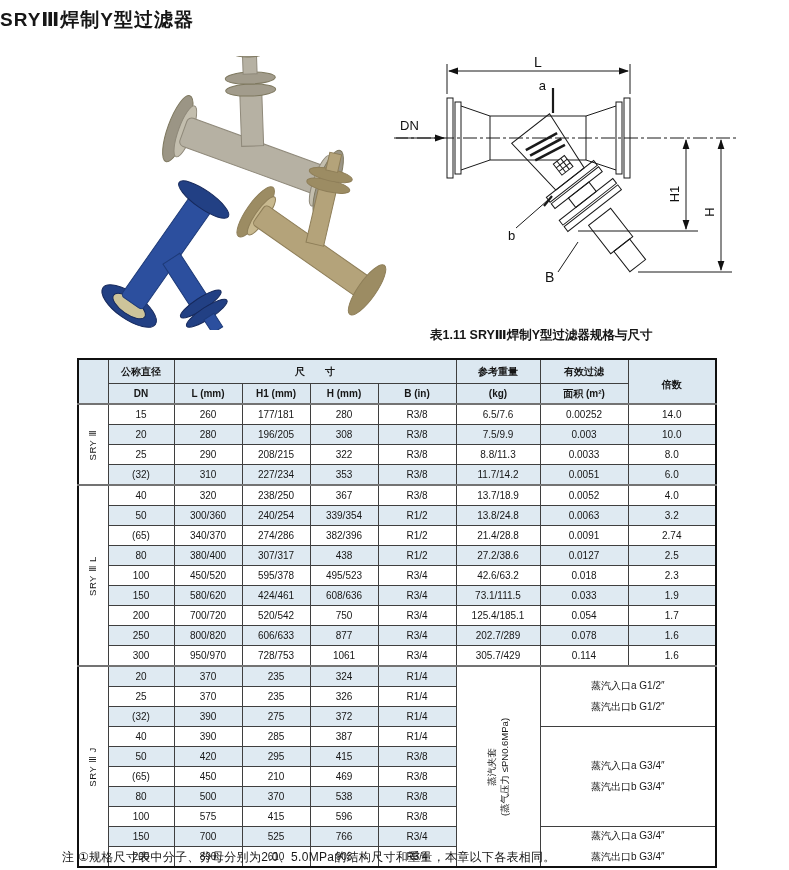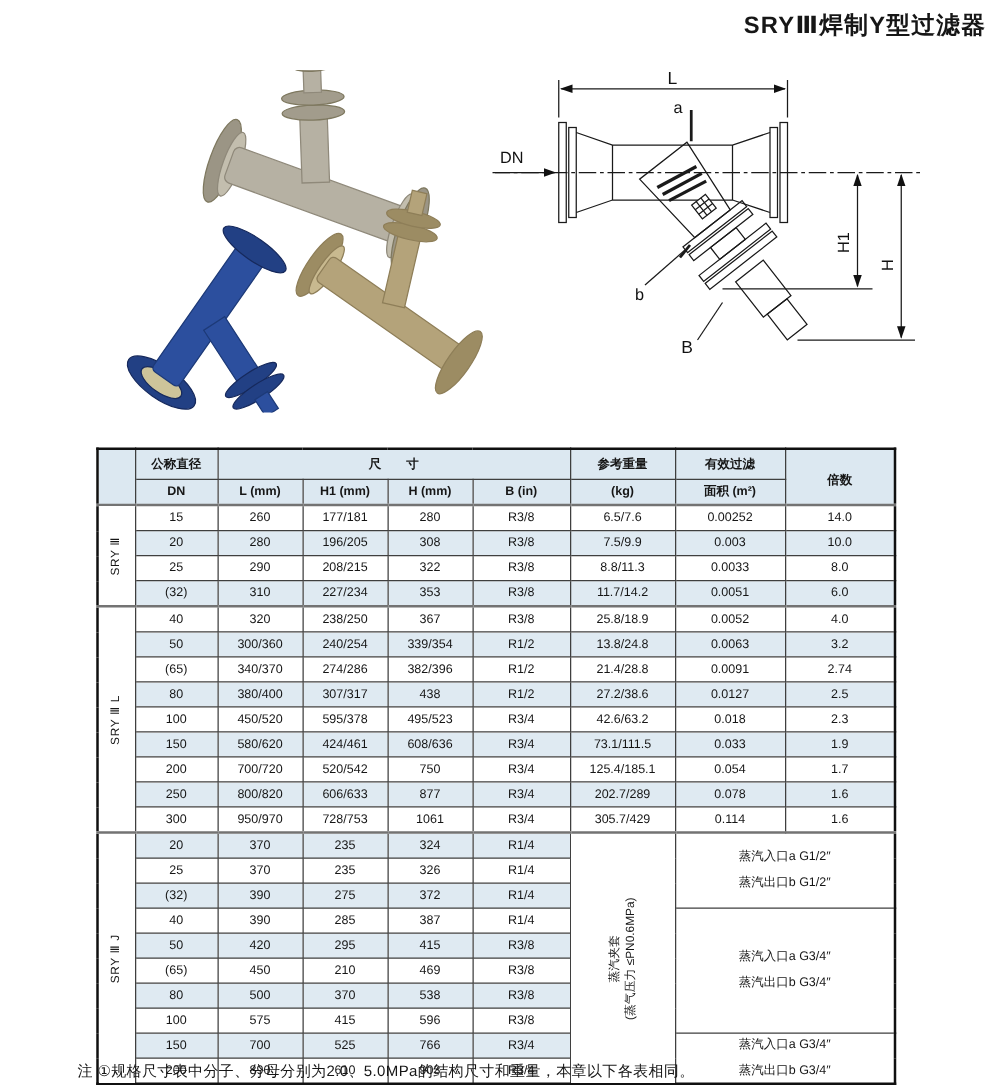--- a/index.html
+++ b/index.html
@@ -2,21 +2,21 @@
 <html><head>
 <meta charset="utf-8">
 <style>
   html,body { margin:0; padding:0; background:#ffffff; }
   .page {
     position:relative; width:789px; height:870px; background:#fff;
     font-family:"Liberation Sans","DejaVu Sans",sans-serif; color:#161616;
     overflow:hidden;
   }
   .title {
-    position:absolute; top:7px; left:0; right:0; text-align:right;
+    position:absolute; top:7px; left:0; right:0; text-align:left;
     font-size:19px; font-weight:bold; letter-spacing:1px;
   }
   .subtitle {
     position:absolute; top:32px; left:0; right:0; text-align:center;
     font-size:15px; font-weight:bold; letter-spacing:2px;
     font-family:"DejaVu Sans Mono","Liberation Mono",monospace;
   }
   .photo-wrap { position:absolute; left:85px; top:56px; width:302px; height:274px; }
   .diagram-wrap { position:absolute; left:390px; top:50px; width:380px; height:272px; }
   .table-caption {
@@ -175,20 +175,21 @@
       <text x="148" y="17" font-size="14" text-anchor="middle">L</text>
       <text x="10" y="80" font-size="13">DN</text>
       <text x="156" y="40" font-size="13" text-anchor="end">a</text>
       <text x="118" y="190" font-size="13">b</text>
       <text x="155" y="232" font-size="14">B</text>
       <text transform="rotate(-90 289 144)" x="289" y="144" font-size="13" text-anchor="middle">H1</text>
       <text transform="rotate(-90 324 162)" x="324" y="162" font-size="13" text-anchor="middle">H</text>
     </svg>
   </div>
 
+  <div class="table-caption">表1.11 SRYⅢ焊制Y型过滤器规格与尺寸</div>
 
   <table class="spec-table">
     <colgroup>
       <col style="width:30px">
         <col style="width:66px">
         <col style="width:68px">
       <col style="width:68px">
         <col style="width:68px">
         <col style="width:78px">
       <col style="width:84px">
@@ -260,21 +261,21 @@
         </tr>
         <tr class="group-start">
           <td class="group-cell" rowspan="9">
             <span class="vrot">SRY Ⅲ L</span>
           </td>
           <td>40</td>
           <td>320</td>
           <td>238/250</td>
           <td>367</td>
           <td>R3/8</td>
-          <td>25.8/18.9</td>
+          <td>13.7/18.9</td>
           <td>0.0052</td>
           <td>4.0</td>
         </tr>
         <tr class="alt">
           <td>50</td>
           <td>300/360</td>
           <td>240/254</td>
           <td>339/354</td>
           <td>R1/2</td>
           <td>13.8/24.8</td>

